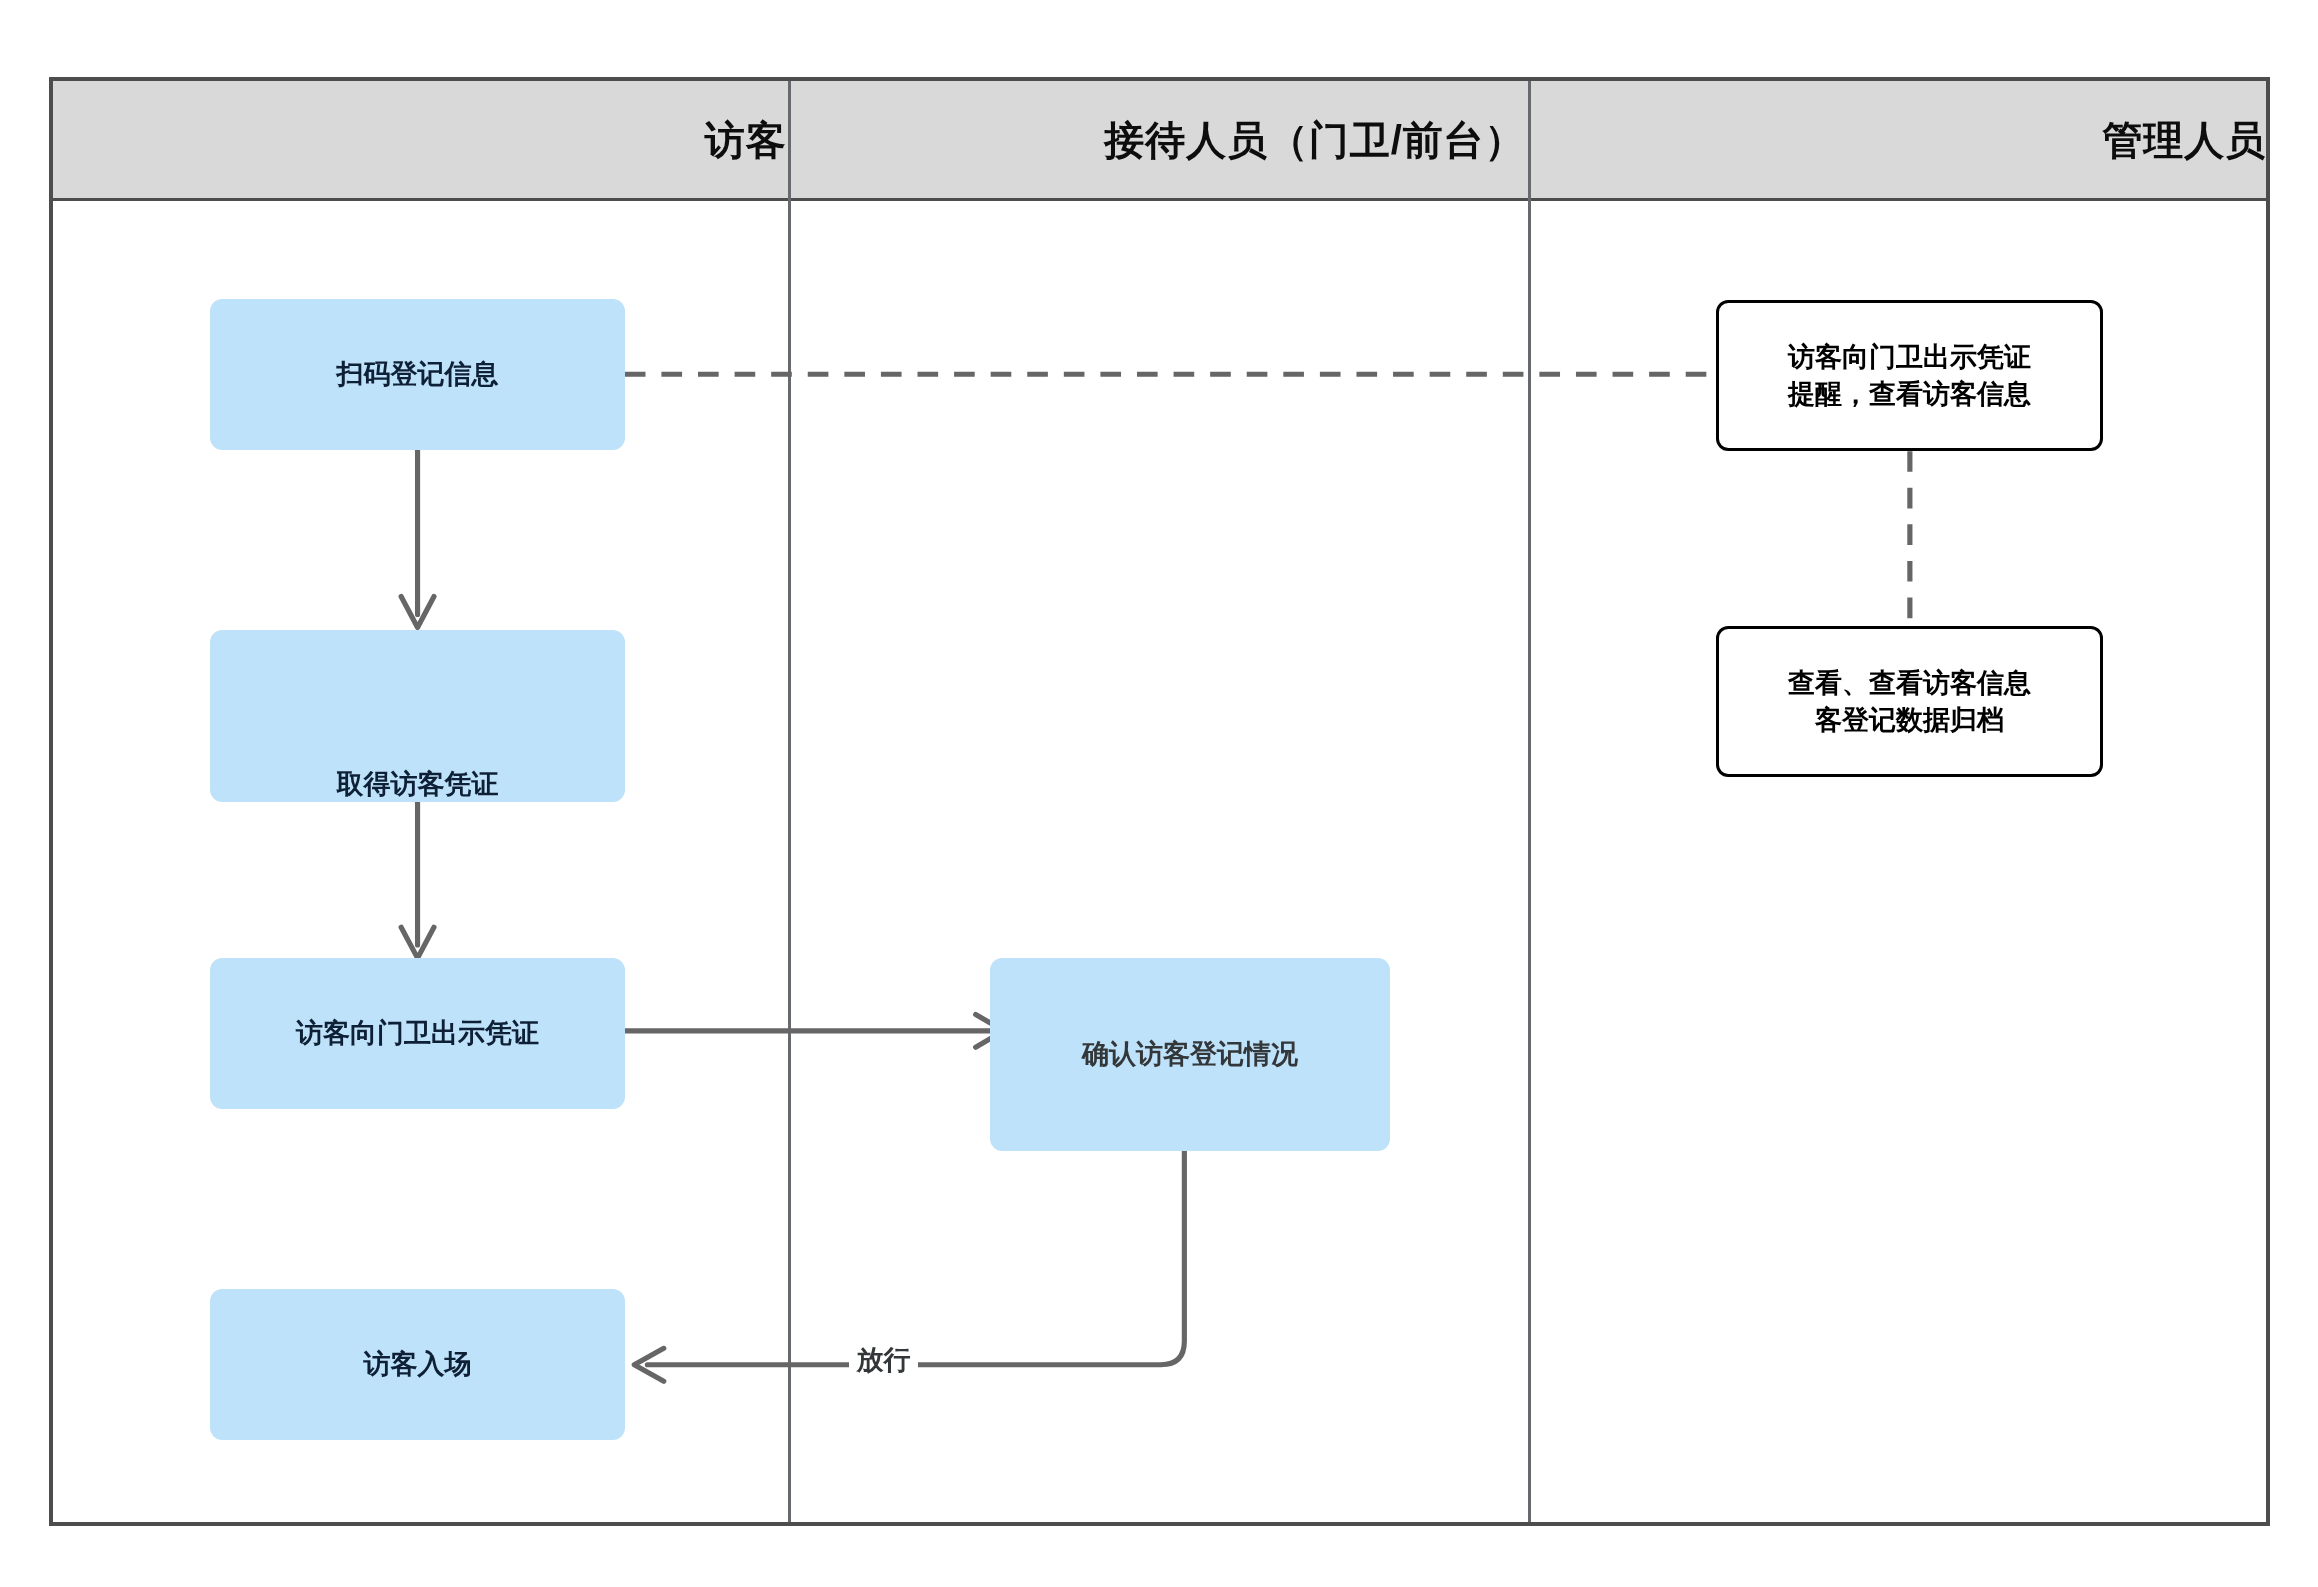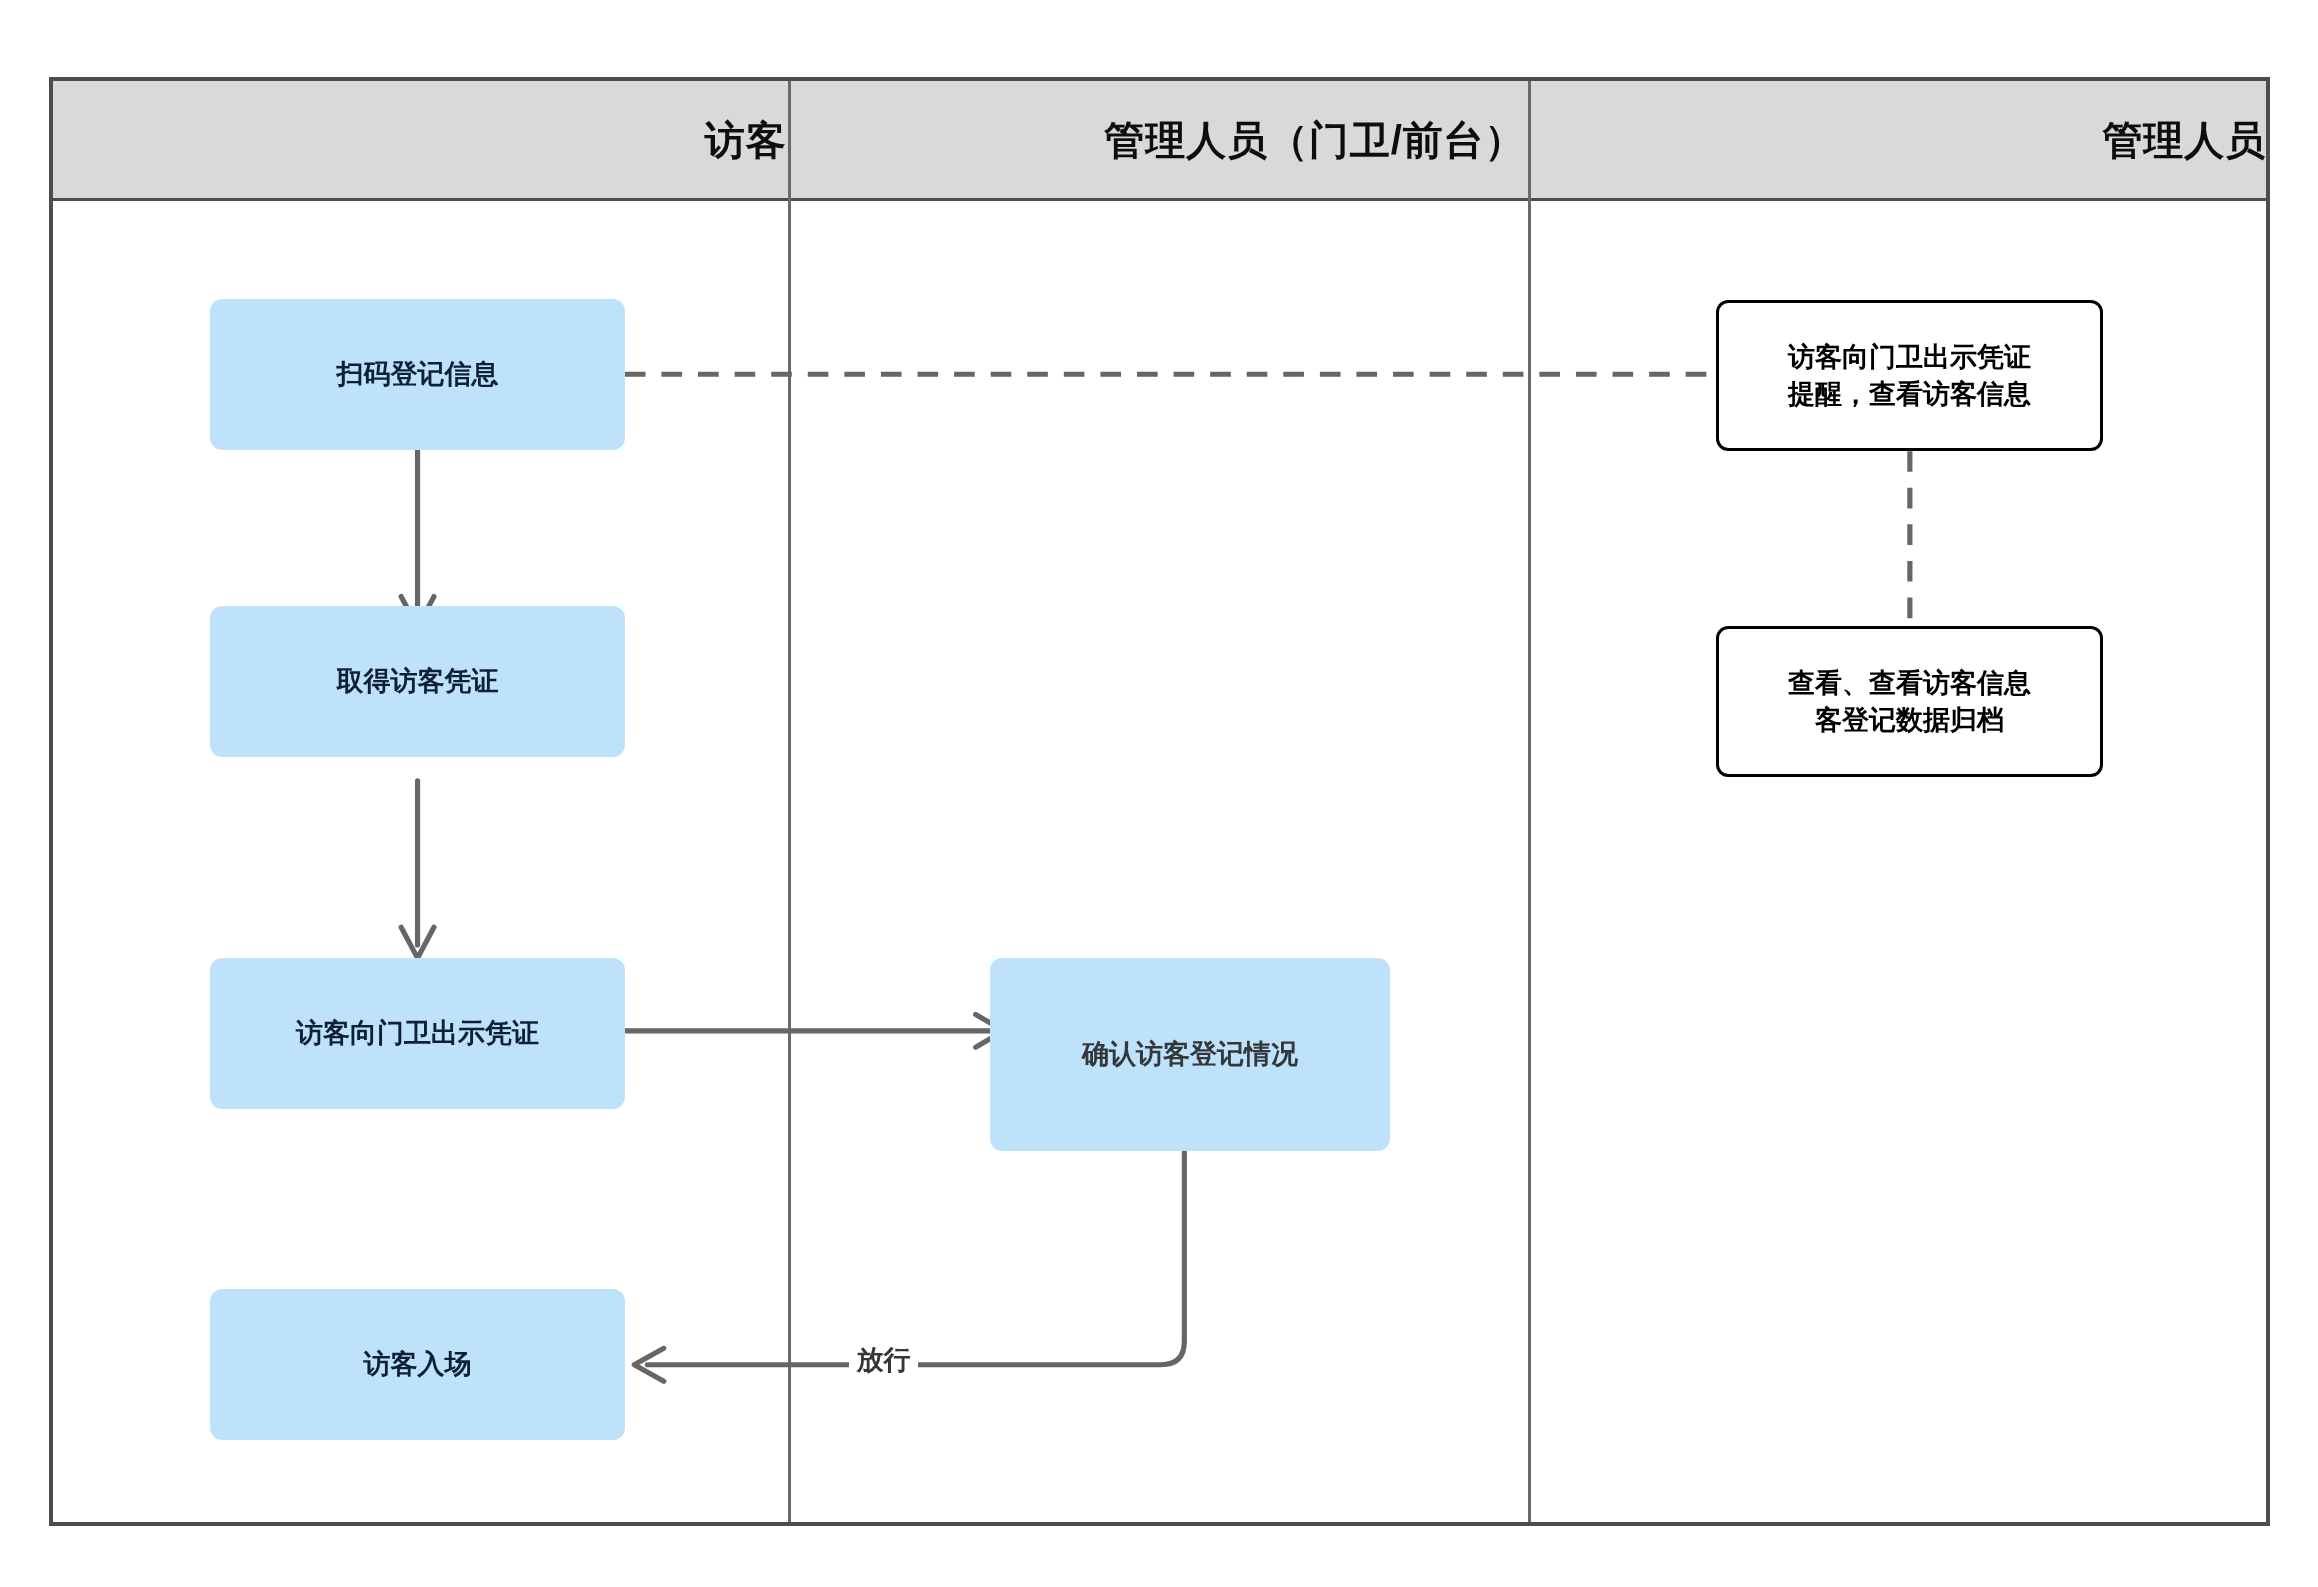--- a/index.html
+++ b/index.html
@@ -129,21 +129,21 @@
 
 <div id="diagram-root">
 
   <div class="lane-frame">
 
     <div class="lane-header-row">
       <div class="lane-header" style="width:735px;">
         <span class="lane-header-title">访客</span>
       </div>
       <div class="lane-header" style="width:740px;">
-        <span class="lane-header-title">管理人员（门卫/前台）</span>
+        <span class="lane-header-title">接待人员（门卫/前台）</span>
       </div>
       <div class="lane-header" style="width:742px;">
         <span class="lane-header-title">管理人员</span>
       </div>
     </div>
 
     <div class="lane-divider" style="left:735px;"></div>
     <div class="lane-divider" style="left:1475px;"></div>
 
   </div>
@@ -166,21 +166,21 @@
 
     <line x1="4072" y1="962" x2="4072" y2="1335" stroke="#666666" stroke-width="11" stroke-dasharray="44 34" stroke-linecap="butt"></line>
   </svg>
 
   <div class="edge-label" style="left:849px; top:1347px;">放行</div>
 
   <div class="node node-blue" style="left:210px; top:299px; width:415px; height:151px;">
     <span class="node-label">扫码登记信息</span>
   </div>
 
-  <div class="node node-blue" style="left:210px; top:606px; width:415px; height:151px;">
+  <div class="node node-blue" style="left:210px; top:630px; width:415px; height:172px;align-items:flex-end;">
     <span class="node-label">取得访客凭证</span>
   </div>
 
   <div class="node node-blue" style="left:210px; top:958px; width:415px; height:151px;">
     <span class="node-label">访客向门卫出示凭证</span>
   </div>
 
   <div class="node node-blue" style="left:210px; top:1289px; width:415px; height:151px;">
     <span class="node-label">访客入场</span>
   </div>

